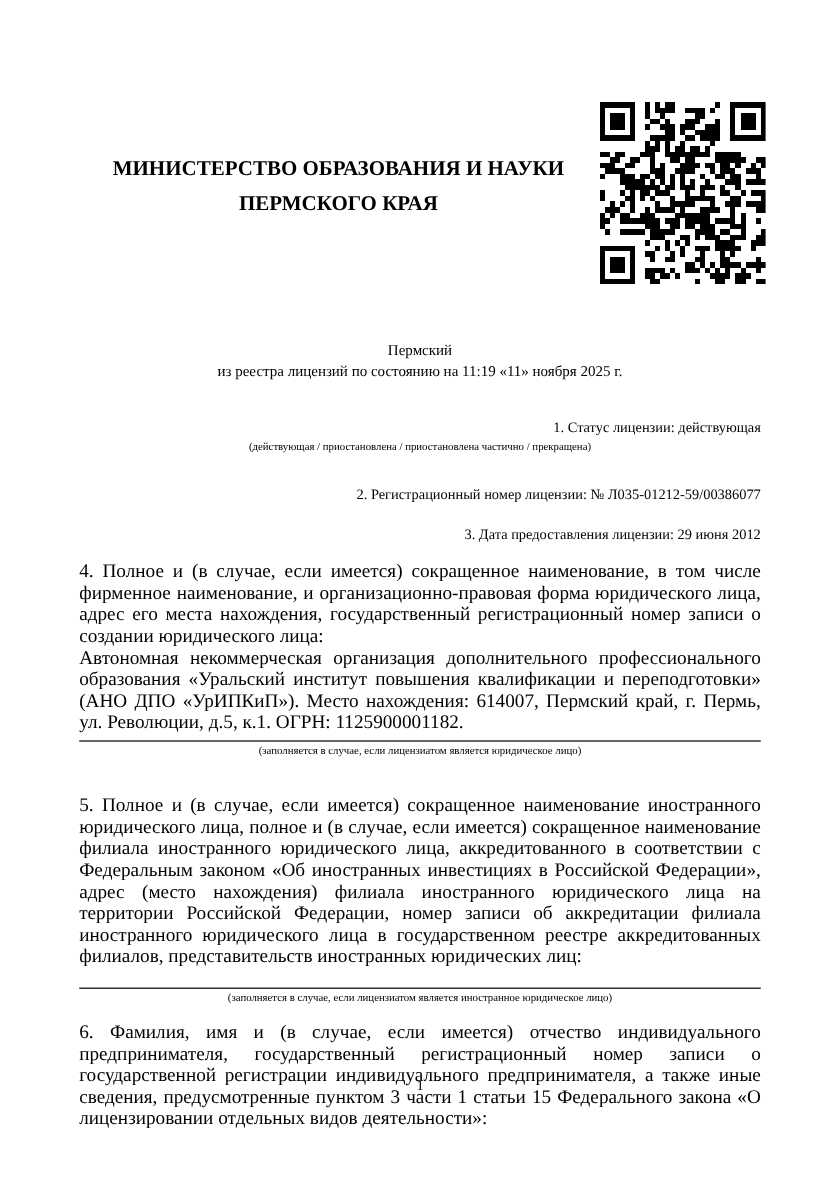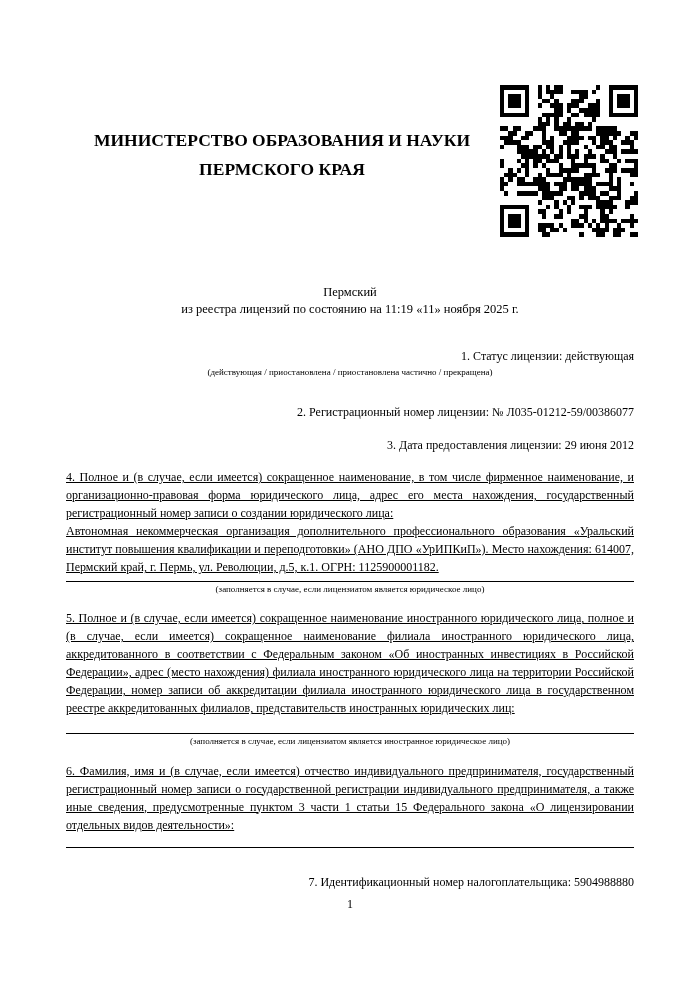--- a/index.html
+++ b/index.html
@@ -42,24 +42,23 @@
   }
 
   .doc-title {
     margin-top: 100px;
     text-align: center;
     font-size: 12.5px;
     line-height: 17px;
   }
 
   .body-text {
-    font-size: 12px;
+    font-size: 16px;
     line-height: 18px;
     text-align: justify;
-    text-decoration: underline;
   }
   .single-line {
     font-size: 12px;
     line-height: 16px;
     text-align: right;
   }
   .note {
     font-size: 9px;
     line-height: 1.25;
     text-align: center;
@@ -70,21 +69,21 @@
     width: 100%;
   }
 
   .item-1 { margin-top: 30px; }
   .item-1 .note { margin-top: 3px; }
   .item-2 { margin-top: 26px; }
   .item-3 { margin-top: 17px; }
   .item-4 { margin-top: 15px; }
   .item-4 .rule { margin-top: 5px; }
   .item-4 .note { margin-top: 2px; }
-  .item-5 { margin-top: 14px; }
+  .item-5 { margin-top: 32px; }
   .item-5 .rule { margin-top: 16px; }
   .item-5 .note { margin-top: 2px; }
   .item-6 { margin-top: 14px; }
   .item-6 .rule { margin-top: 13px; }
   .item-6 .note { margin-top: 2px; }
   .item-7 { margin-top: 26px; }
 
   .page-number {
     position: absolute;
     bottom: 38px;

